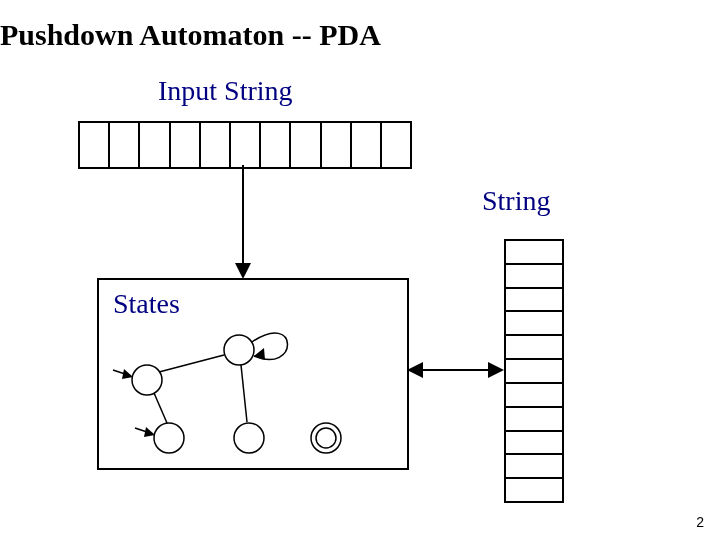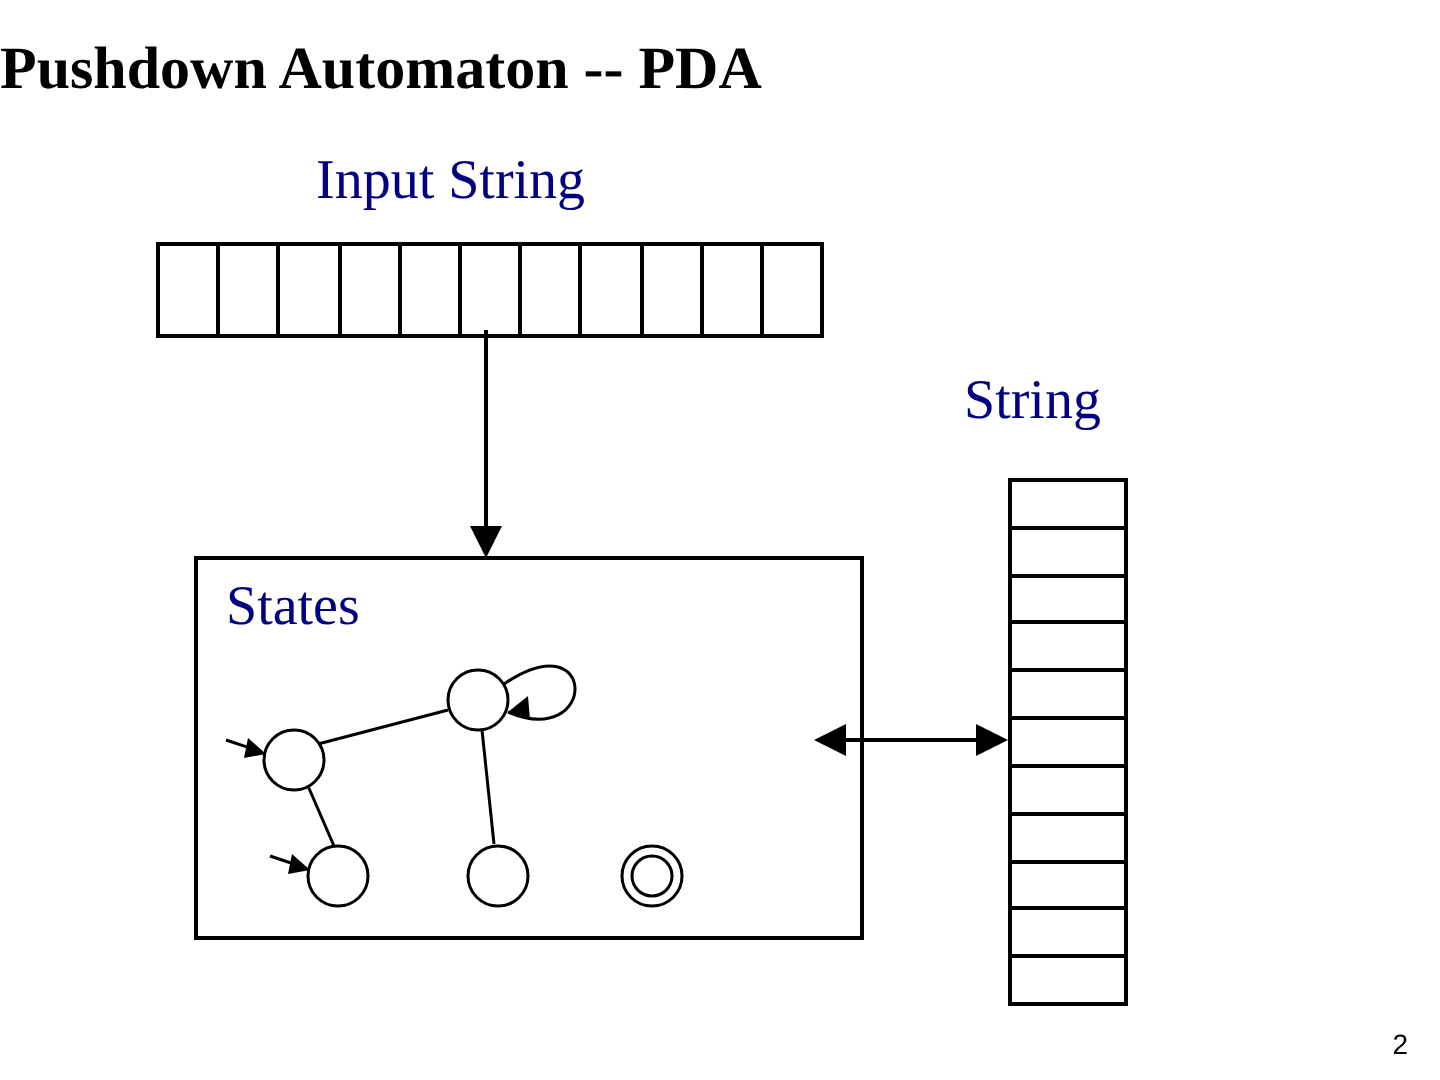--- a/index.html
+++ b/index.html
@@ -80,21 +80,20 @@
   }
   .stack-container .scell:last-child { border-bottom: none; }
   .states-box {
     position: absolute;
     top: 278px;
     left: 97px;
     width: 308px;
     height: 188px;
     border: 2px solid #000;
     background: #fff;
-    padding-left: 23px;
   }
 </style>
 </head>
 <body>
 
 <div class="title">Pushdown Automaton -- PDA</div>
 <div class="input-label">Input String</div>
 <div class="stack-label">String</div>
 
 <div class="input-tape" id="input-tape">

